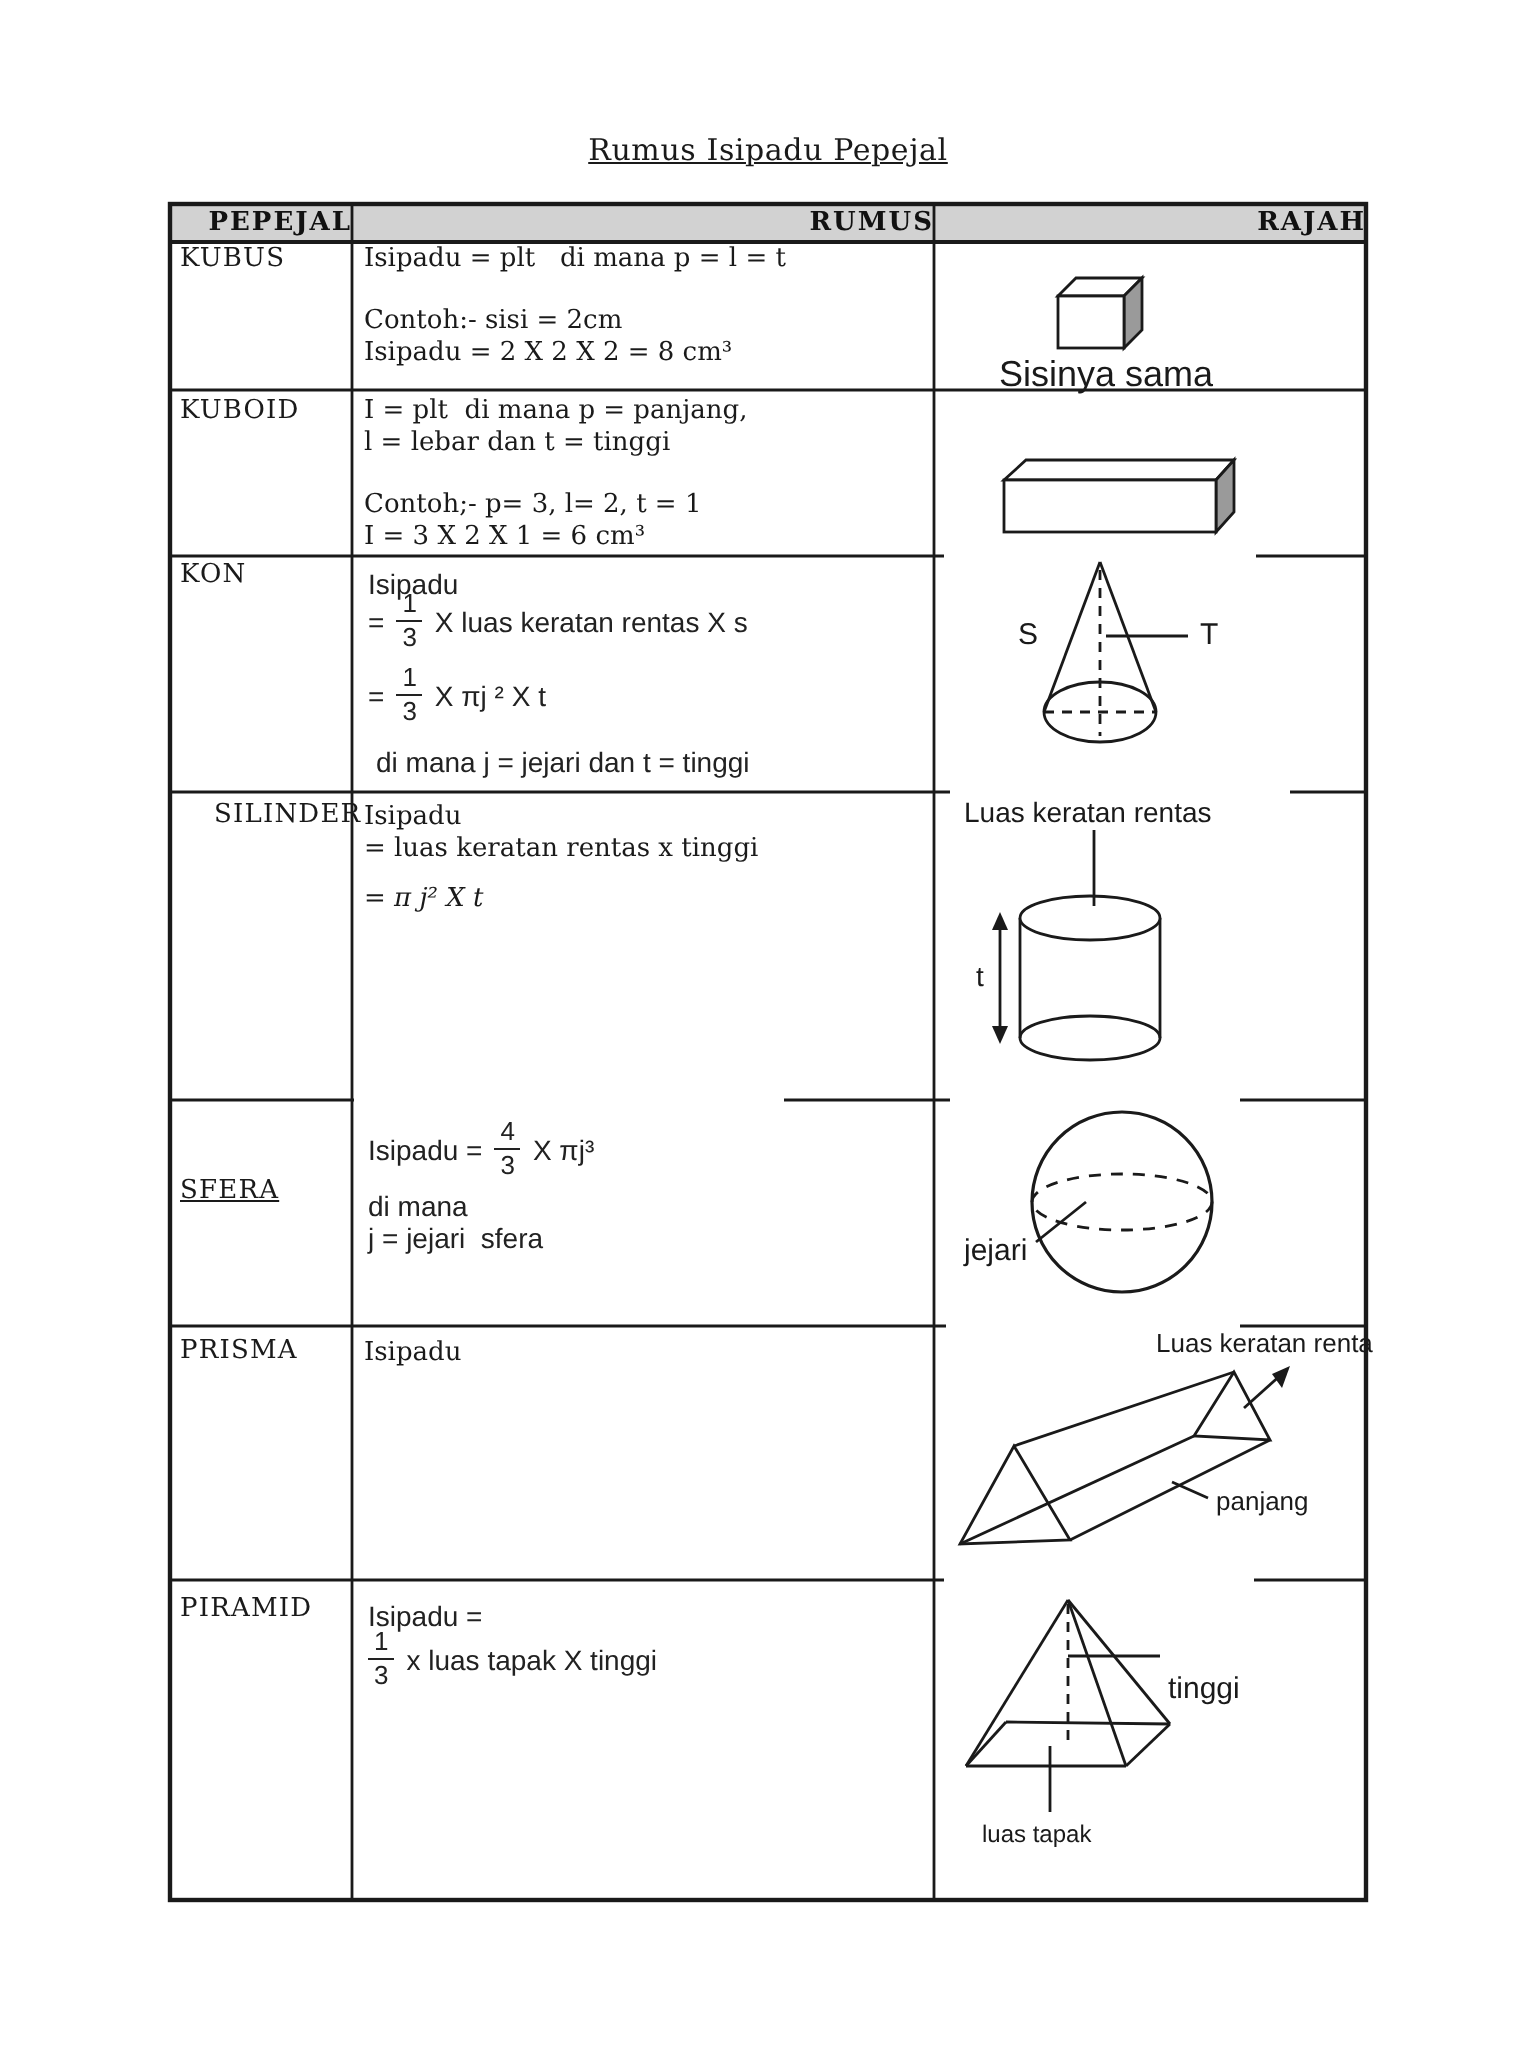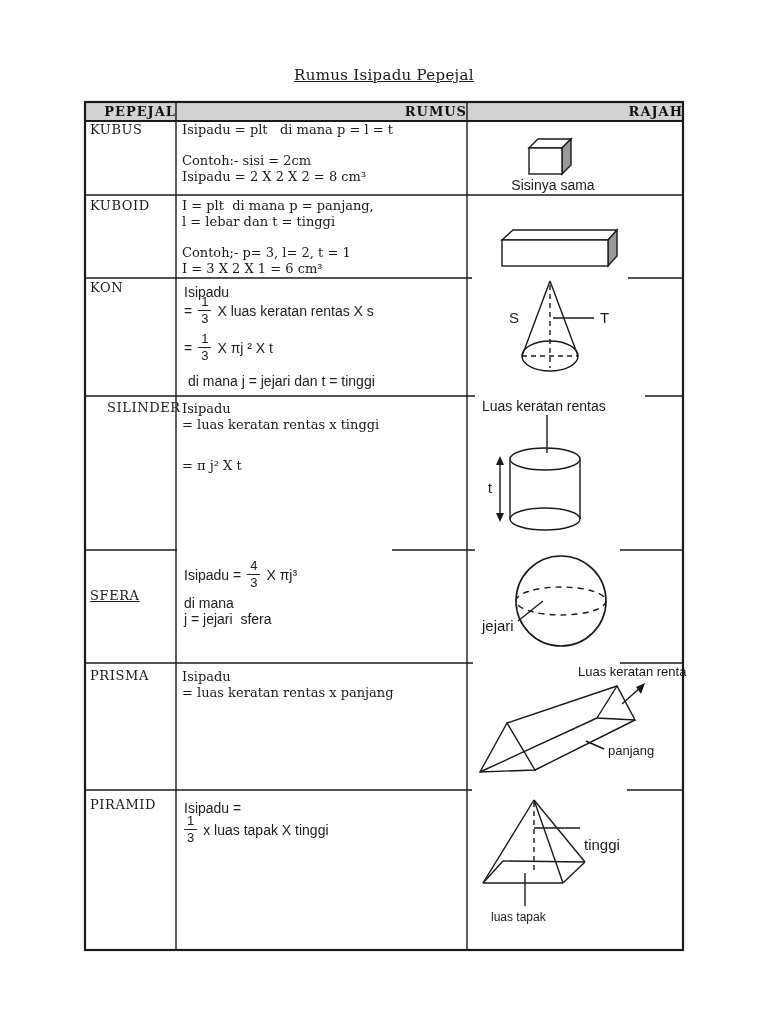--- a/index.html
+++ b/index.html
@@ -154,46 +154,45 @@
     <span class="frac">
       <span class="num">1</span>
       <span class="den">3</span>
     </span>
     <span>X πj ² X t</span>
   </div>
   <div class="t-sans txt" style="top:373px;left:188px;">di mana j = jejari dan t = tinggi</div>
 
   <div class="t-serif txt" style="top:401px;">Isipadu</div>
   <div class="t-serif txt" style="top:417px;">= luas keratan rentas x tinggi</div>
-  <div class="t-serif txt" style="top:458px;">= π j² X t</div>
+  <div class="t-serif txt" style="top:442px;font-style:italic;">= π j² X t</div>
 
   <div class="fline txt" style="top:559px;">
     <span>Isipadu =</span>
     <span class="frac">
       <span class="num">4</span>
       <span class="den">3</span>
     </span>
     <span>X πj³</span>
   </div>
   <div class="t-sans txt" style="top:595px;">di mana</div>
   <div class="t-sans txt" style="top:611px;">j = jejari  sfera</div>
 
   <div class="t-serif txt" style="top:669px;">Isipadu</div>
-  <div class="t-serif txt" style="top:685px;">= luas keratan rentas x panjang</div>
 
   <div class="t-sans txt" style="top:800px;">Isipadu =</div>
   <div class="fline txt" style="top:814px;">
     <span class="frac">
       <span class="num">1</span>
       <span class="den">3</span>
     </span>
     <span>x luas tapak X tinggi</span>
   </div>
 
-  <div class="dlabel txt" style="left:498px;top:177px;width:110px;text-align:center;font-size:14px;">Sisinya sama</div>
+  <div class="dlabel txt" style="left:498px;top:177px;width:110px;text-align:center;font-size:18px;">Sisinya sama</div>
   <div class="dlabel txt" style="left:509px;top:309px;font-size:15px;">S</div>
   <div class="dlabel txt" style="left:600px;top:309px;font-size:15px;">T</div>
   <div class="dlabel txt" style="left:482px;top:398px;font-size:14px;">Luas keratan rentas</div>
   <div class="dlabel txt" style="left:488px;top:480px;font-size:14px;">t</div>
   <div class="dlabel txt" style="left:482px;top:617px;font-size:15px;">jejari</div>
   <div class="dlabel txt" style="left:578px;top:664px;font-size:13px;">Luas keratan renta</div>
   <div class="dlabel txt" style="left:608px;top:743px;font-size:13px;">panjang</div>
   <div class="dlabel txt" style="left:584px;top:819px;font-size:15px;margin-top:17px;">tinggi</div>
   <div class="dlabel txt" style="left:491px;top:910px;font-size:12px;">luas tapak</div>
 

